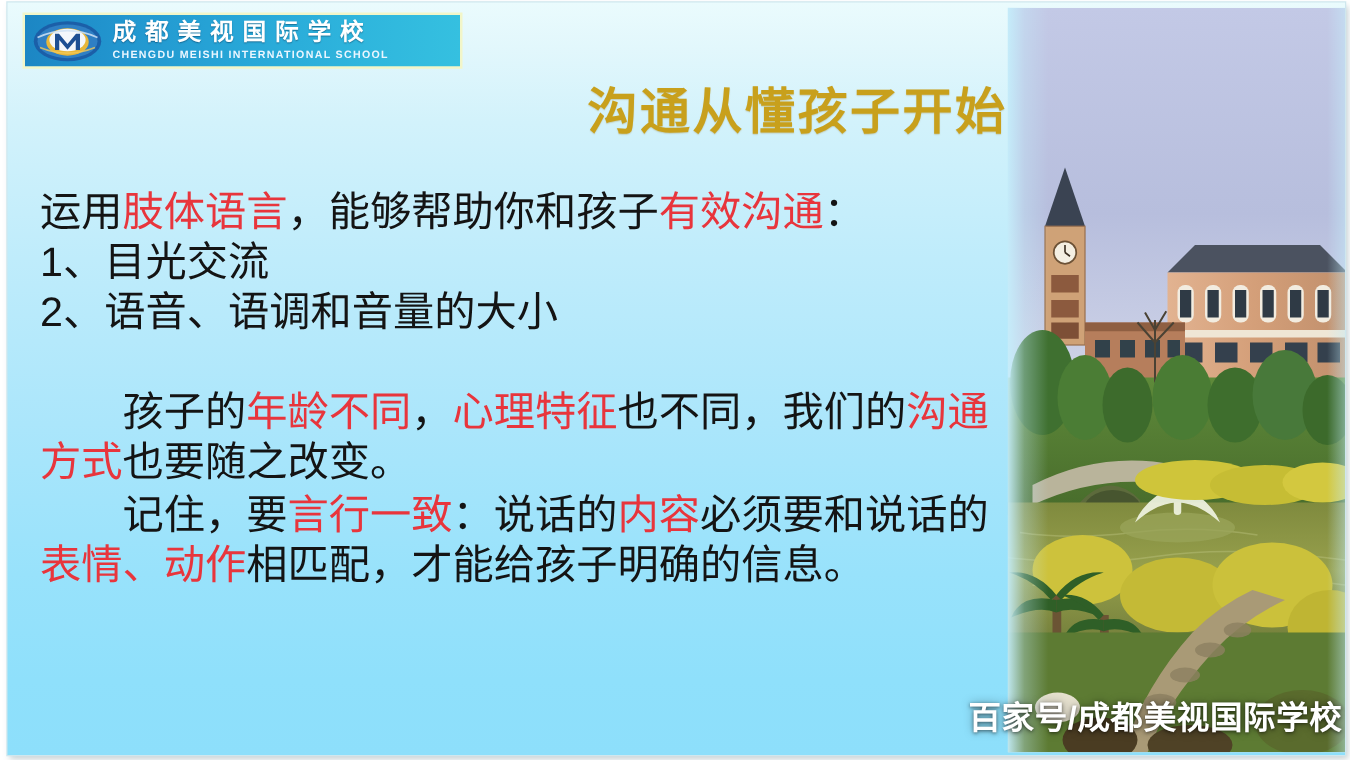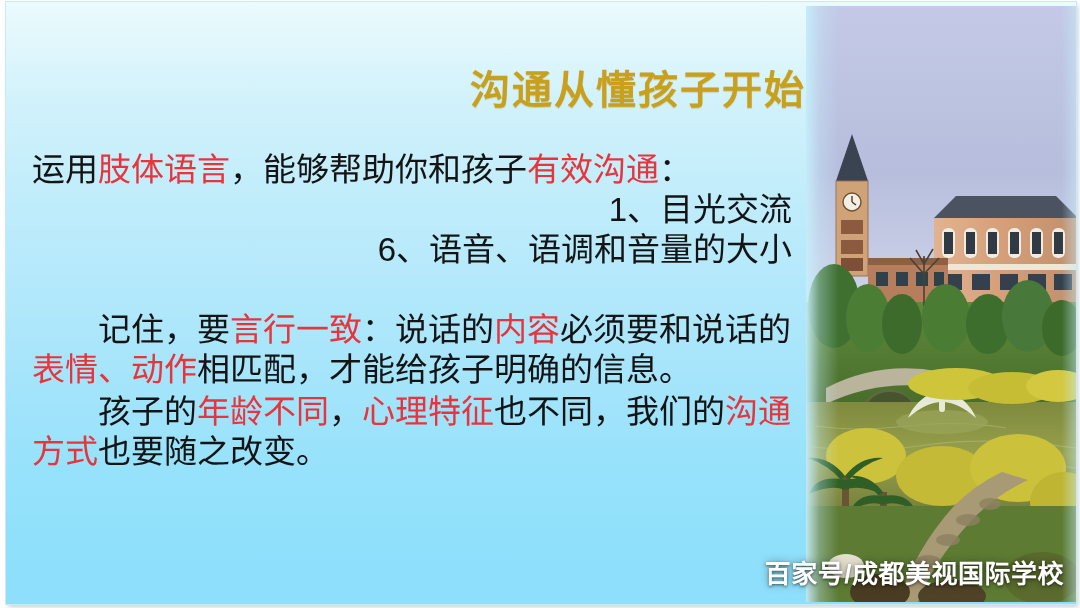--- a/index.html
+++ b/index.html
@@ -121,21 +121,21 @@
     font-size: 33px;
     line-height: 40px;
     font-weight: 500;
   }
   .lead-line { white-space: nowrap; }
   .numbered-list {
     list-style: none;
     margin: 0;
     padding: 0;
   }
-  .numbered-list li { white-space: nowrap; text-align: right; }
+  .numbered-list li { white-space: nowrap; }
 
   .para-block { margin-top: 40px; }
   .para {
     text-indent: 2em;
     margin: 0;
   }
   .para + .para { margin-top: 2px; }
 
   .hl { color: #e8353c; }
 
@@ -163,54 +163,74 @@
     inset: 0;
     pointer-events: none;
     background:
       linear-gradient(90deg, rgba(197,238,251,.95) 0%, rgba(197,238,251,.35) 5%, rgba(197,238,251,0) 12%),
       linear-gradient(270deg, rgba(197,238,251,.55) 0%, rgba(197,238,251,0) 6%);
   }
 
   
   .watermark {
     position: absolute;
-    right: 12px;
+    right: 2px;
     bottom: 14px;
     color: #ffffff;
     font-size: 26px;
     line-height: 32px;
     font-weight: 600;
     letter-spacing: .5px;
     white-space: nowrap;
     text-shadow: 0 1px 3px rgba(0,0,0,.55), 0 0 8px rgba(0,0,0,.35);
   }
 </style>
 </head>
 <body>
 
 <div class="slide">
   <div class="slide-frame">
 
+    <div class="logo-banner">
+      <div class="logo-banner-inner">
+
+        <svg class="logo-emblem" viewBox="0 0 56 34" aria-hidden="true">
+          <ellipse cx="28" cy="17" rx="27" ry="16" fill="#1b5fa8"></ellipse>
+          <ellipse cx="28" cy="17" rx="24" ry="13.5" fill="#2f7fc4"></ellipse>
+          <ellipse cx="28" cy="17.5" rx="17" ry="11" fill="#e8b73a"></ellipse>
+          <ellipse cx="28" cy="16" rx="14.5" ry="9" fill="#f4f7fb"></ellipse>
+          <path d="M18 11 h3.2 l6.8 8.2 6.8-8.2 H38 v13 h-3.4 v-8.1 l-6.6 7.8 -6.6-7.8 v8.1 H18 z" fill="#1d4f93"></path>
+          <path d="M4 14 q24 -11 48 0" fill="none" stroke="#cfe2f5" stroke-width="1.2" opacity=".85"></path>
+          <path d="M6 22 q22 9 44 0" fill="none" stroke="#f2c95a" stroke-width="1.2" opacity=".8"></path>
+        </svg>
+
+        <div class="school-names">
+          <div class="school-cn">成都美视国际学校</div>
+          <div class="school-en">CHENGDU MEISHI INTERNATIONAL SCHOOL</div>
+        </div>
+
+      </div>
+    </div>
 
     <div class="slide-title">沟通从懂孩子开始</div>
 
     <div class="body-copy">
 
       <div class="lead-line">
         <span>运用</span><span class="hl">肢体语言</span><span>，能够帮助你和孩子</span><span class="hl">有效沟通</span><span>：</span>
       </div>
 
       <ul class="numbered-list">
         <li>1、目光交流</li>
-        <li>6、语音、语调和音量的大小</li>
+        <li>2、语音、语调和音量的大小</li>
       </ul>
 
       <div class="para-block">
+        <p class="para"><span>孩子的</span><span class="hl">年龄不同</span><span>，</span><span class="hl">心理特征</span><span>也不同，我们的</span><span class="hl">沟通方式</span><span>也要随之改变。</span></p>
         <p class="para"><span>记住，要</span><span class="hl">言行一致</span><span>：说话的</span><span class="hl">内容</span><span>必须要和说话的</span><span class="hl">表情、</span><span class="hl">动作</span><span>相匹配，才能给孩子明确的信息。</span></p>
-        <p class="para"><span>孩子的</span><span class="hl">年龄不同</span><span>，</span><span class="hl">心理特征</span><span>也不同，我们的</span><span class="hl">沟通方式</span><span>也要随之改变。</span></p>
       </div>
 
     </div>
 
     <div class="photo">
       <div class="photo-canvas">
         <svg viewBox="0 0 272 596" preserveAspectRatio="none" aria-hidden="true">
           <defs>
             <linearGradient id="sky" x1="0" y1="0" x2="0" y2="1">
               <stop offset="0%" stop-color="#c3c9e6"></stop>

